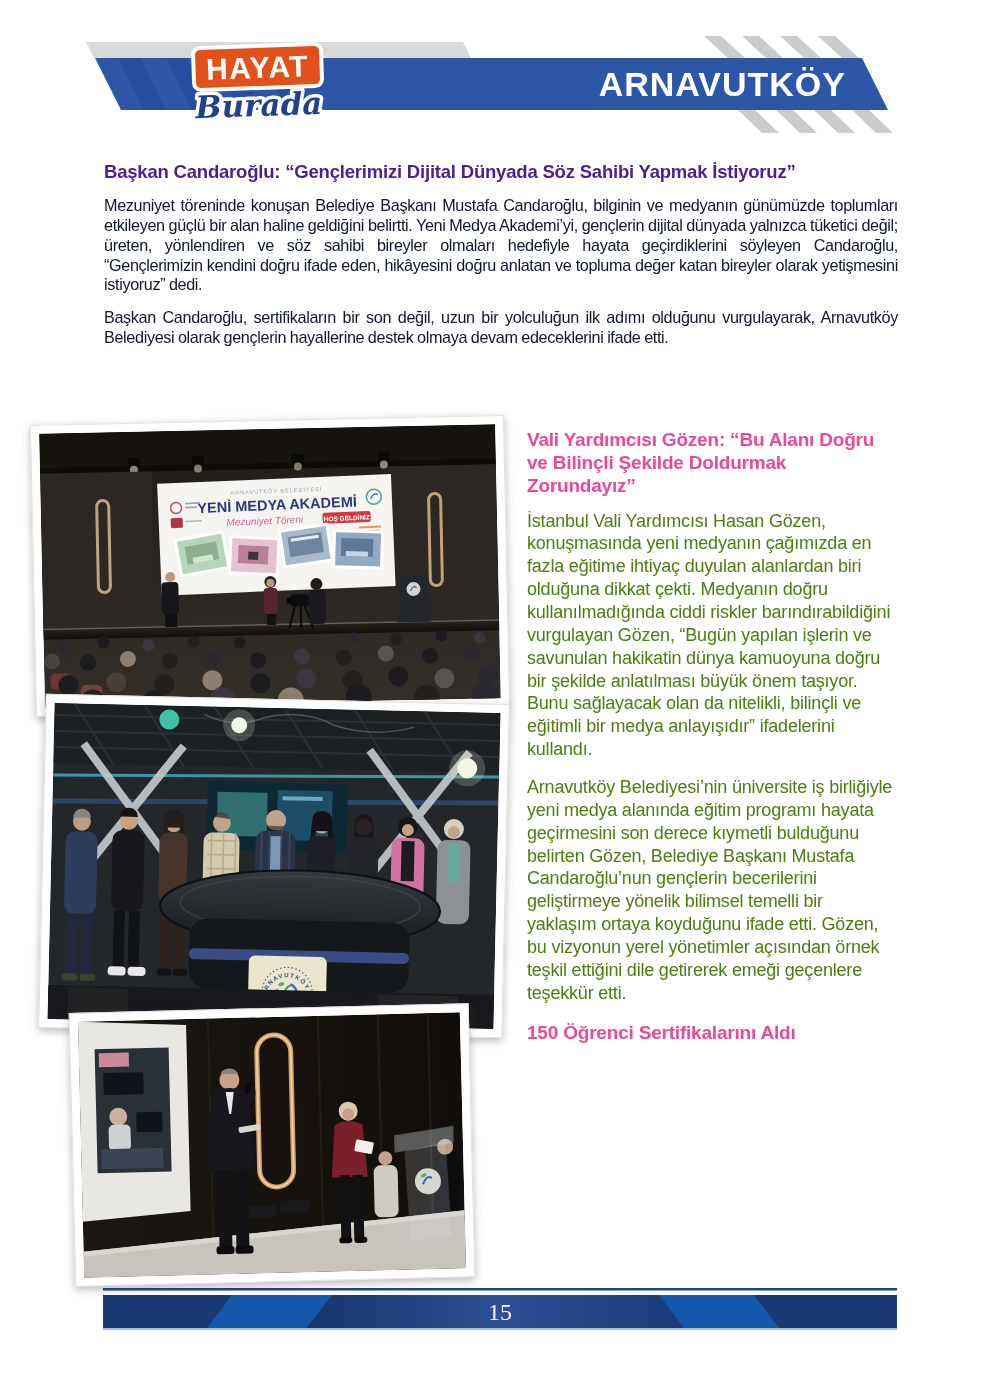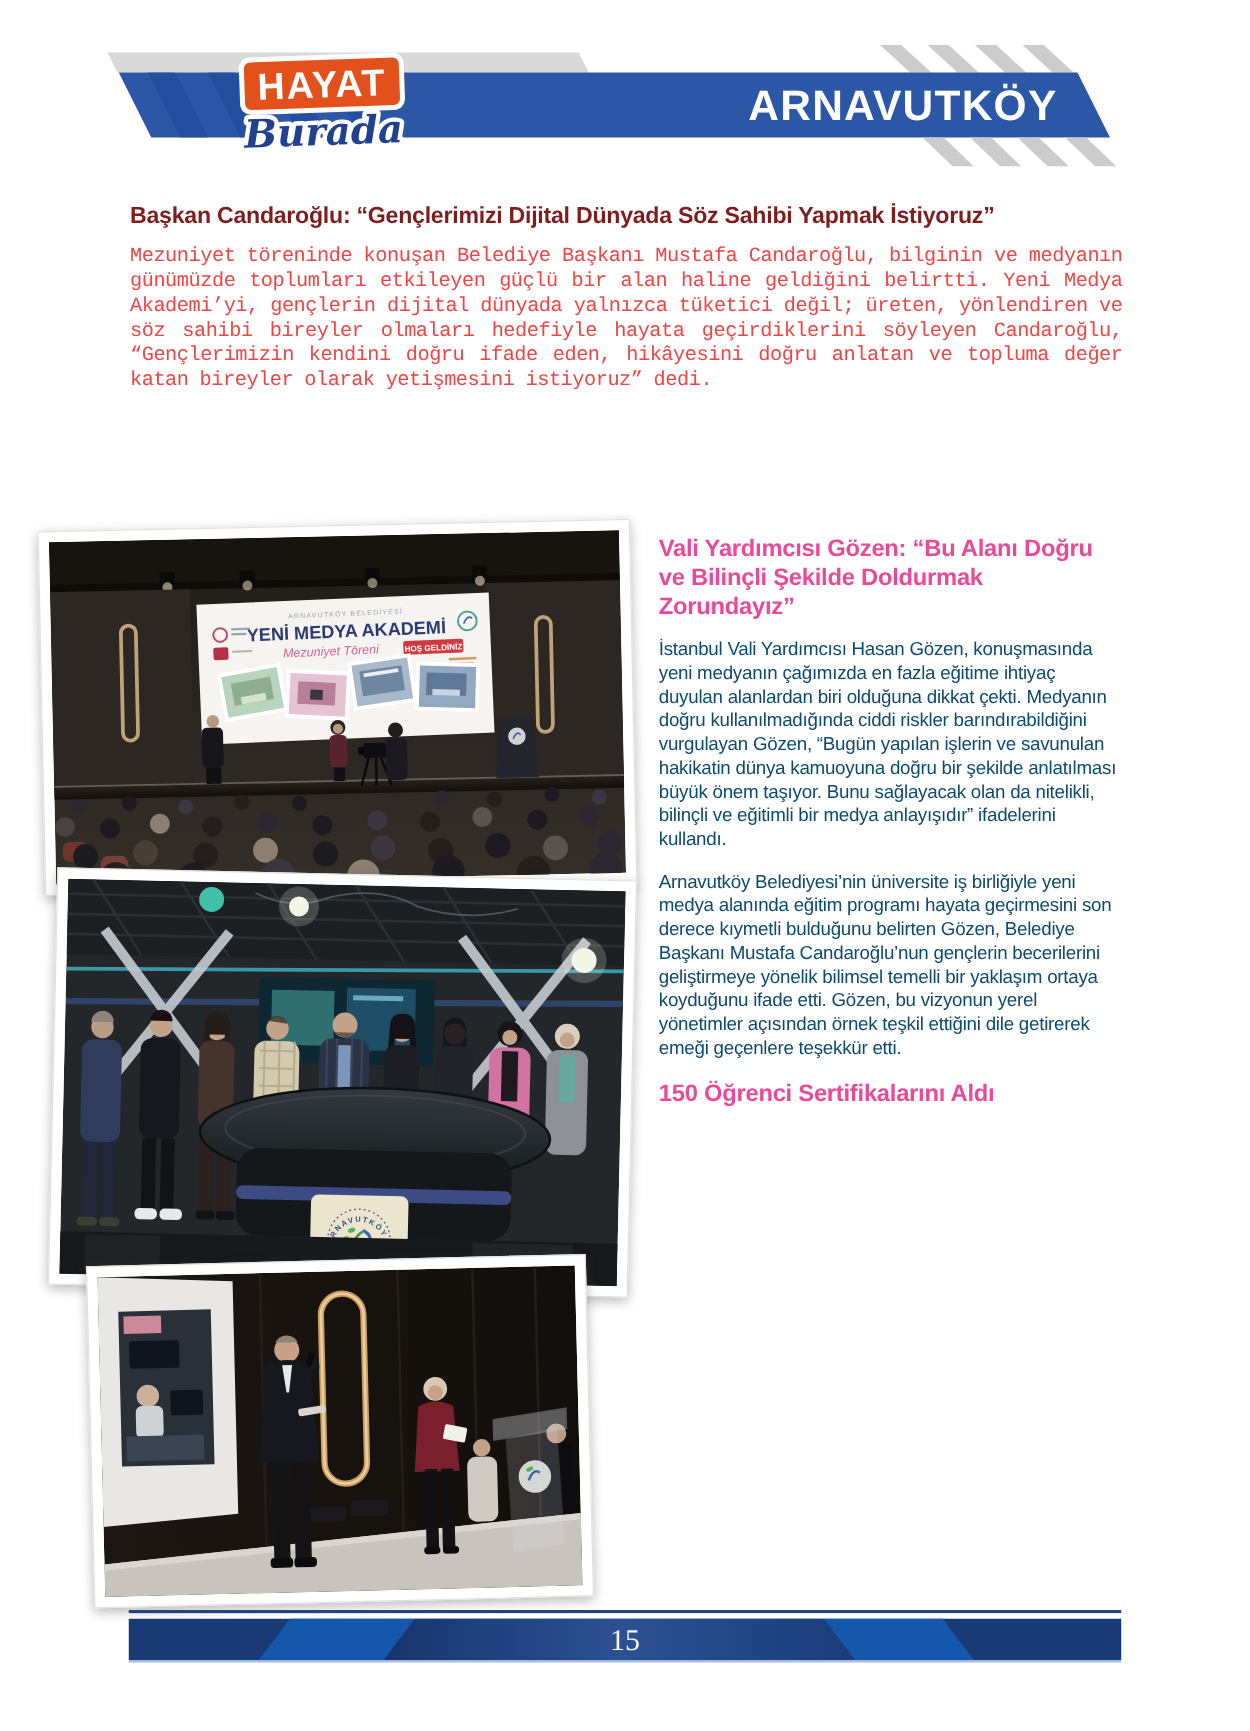--- a/index.html
+++ b/index.html
@@ -4,29 +4,29 @@
 <style>
   html,body{margin:0;padding:0;background:#ffffff;}
   .page{position:relative;width:1000px;height:1385px;background:#ffffff;overflow:hidden;
         font-family:"Liberation Sans",sans-serif;}
   svg{display:block;}
   
   .header-svg{position:absolute;left:0;top:0;}
   
   .lead{position:absolute;left:104px;top:161px;width:794px;}
   .lead h1{margin:0 0 14px 0;font-size:18.5px;line-height:1.15;font-weight:bold;
-           color:#7f1d1d;letter-spacing:-0.2px;}
-  .lead p{margin:0 0 13px 0;font-size:16.2px;line-height:1.22;color:#ef4444;
-          text-align:justify;letter-spacing:-0.35px;word-spacing:-0.5px;font-family:Liberation Mono, monospace;}
+           color:#4c1d95;letter-spacing:-0.2px;}
+  .lead p{margin:0 0 13px 0;font-size:16.2px;line-height:1.22;color:#0f172a;
+          text-align:justify;letter-spacing:-0.35px;word-spacing:-0.5px;}
   
   .column{position:absolute;left:527px;top:428px;width:366px;}
   .column h2,.column h3{margin:0 0 12px 0;font-size:19px;line-height:1.22;font-weight:bold;
            color:#ec4899;letter-spacing:-0.2px;}
   .column h3{margin-top:16px;}
-  .column p{margin:12px 0 15px 0;font-size:15px;line-height:1.27;color:#0c4a6e;
+  .column p{margin:12px 0 15px 0;font-size:18px;line-height:1.27;color:#4d7c0f;
             letter-spacing:-0.2px;}
   
   .photo{position:absolute;background:#ffffff;padding:8px;border:1px solid #e4e2df;
          box-shadow:0 3px 9px rgba(70,70,70,0.38);margin:0;}
   .photo-1{left:33px;top:420px;transform:rotate(-1.2deg);z-index:1;}
   .photo-2{left:42px;top:699px;transform:rotate(1.3deg);z-index:2;}
   .photo-3{left:72px;top:1008px;transform:rotate(-1.4deg);z-index:3;}
   
   .footer-svg{position:absolute;left:0;top:1284px;z-index:4;}
 </style>
@@ -66,20 +66,21 @@
     <g transform="rotate(-2 258 80)">
       <rect x="194" y="46" width="128" height="42" rx="7" fill="#e2511c" stroke="#ffffff" stroke-width="4"></rect>
       <text x="258" y="78" text-anchor="middle" font-size="30" font-weight="bold" fill="#ffffff" letter-spacing="1.5">HAYAT</text>
       <text x="258" y="116" text-anchor="middle" font-size="31" font-weight="bold" font-style="italic" font-family="'DejaVu Serif',serif" fill="#21408f" stroke="#ffffff" stroke-width="7" paint-order="stroke" stroke-linejoin="round">Burada</text>
     </g>
   </svg>
 
   <section class="lead">
     <h1>Başkan Candaroğlu: “Gençlerimizi Dijital Dünyada Söz Sahibi Yapmak İstiyoruz”</h1>
     <p>Mezuniyet töreninde konuşan Belediye Başkanı Mustafa Candaroğlu, bilginin ve medyanın günümüzde toplumları etkileyen güçlü bir alan haline geldiğini belirtti. Yeni Medya Akademi’yi, gençlerin dijital dünyada yalnızca tüketici değil; üreten, yönlendiren ve söz sahibi bireyler olmaları hedefiyle hayata geçirdiklerini söyleyen Candaroğlu, “Gençlerimizin kendini doğru ifade eden, hikâyesini doğru anlatan ve topluma değer katan bireyler olarak yetişmesini istiyoruz” dedi.</p>
+    <p>Başkan Candaroğlu, sertifikaların bir son değil, uzun bir yolculuğun ilk adımı olduğunu vurgulayarak, Arnavutköy Belediyesi olarak gençlerin hayallerine destek olmaya devam edeceklerini ifade etti.</p>
   </section>
 
   <figure class="photo photo-1" aria-label="Tören salonu: sahnedeki dev ekranda Yeni Medya Akademi mezuniyet sunumu, izleyici kalabalığı">
     <svg width="456" height="274" viewBox="0 0 456 274">
       <defs>
         <linearGradient id="hallBg" x1="0" y1="0" x2="0" y2="1">
           <stop offset="0" stop-color="#201c18"></stop>
             <stop offset="1" stop-color="#332e28"></stop>
         </linearGradient>
         <linearGradient id="stageFloor" x1="0" y1="0" x2="0" y2="1">

